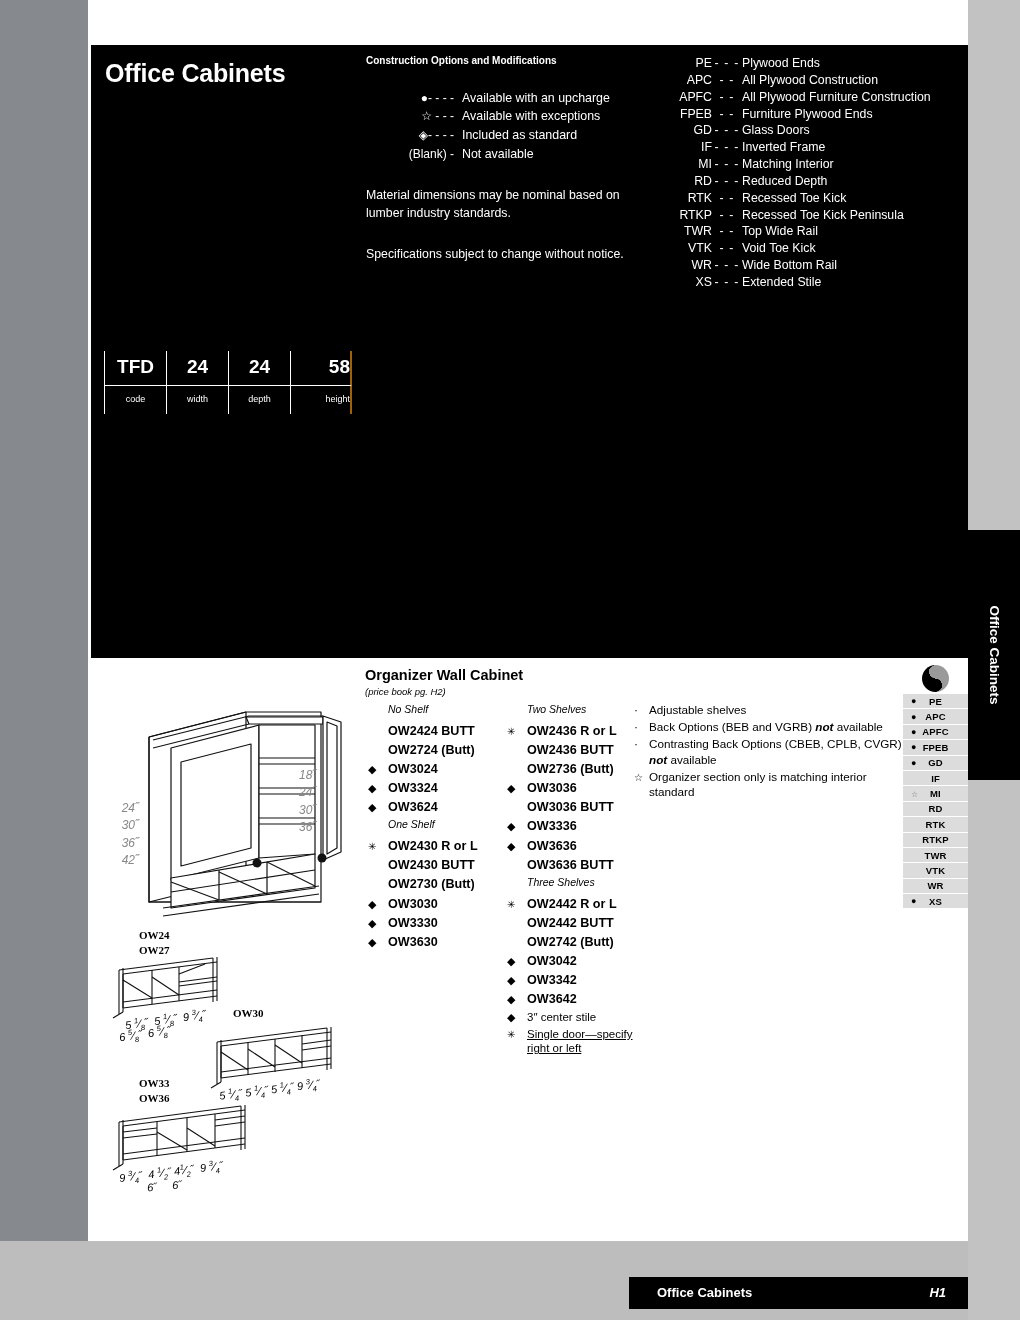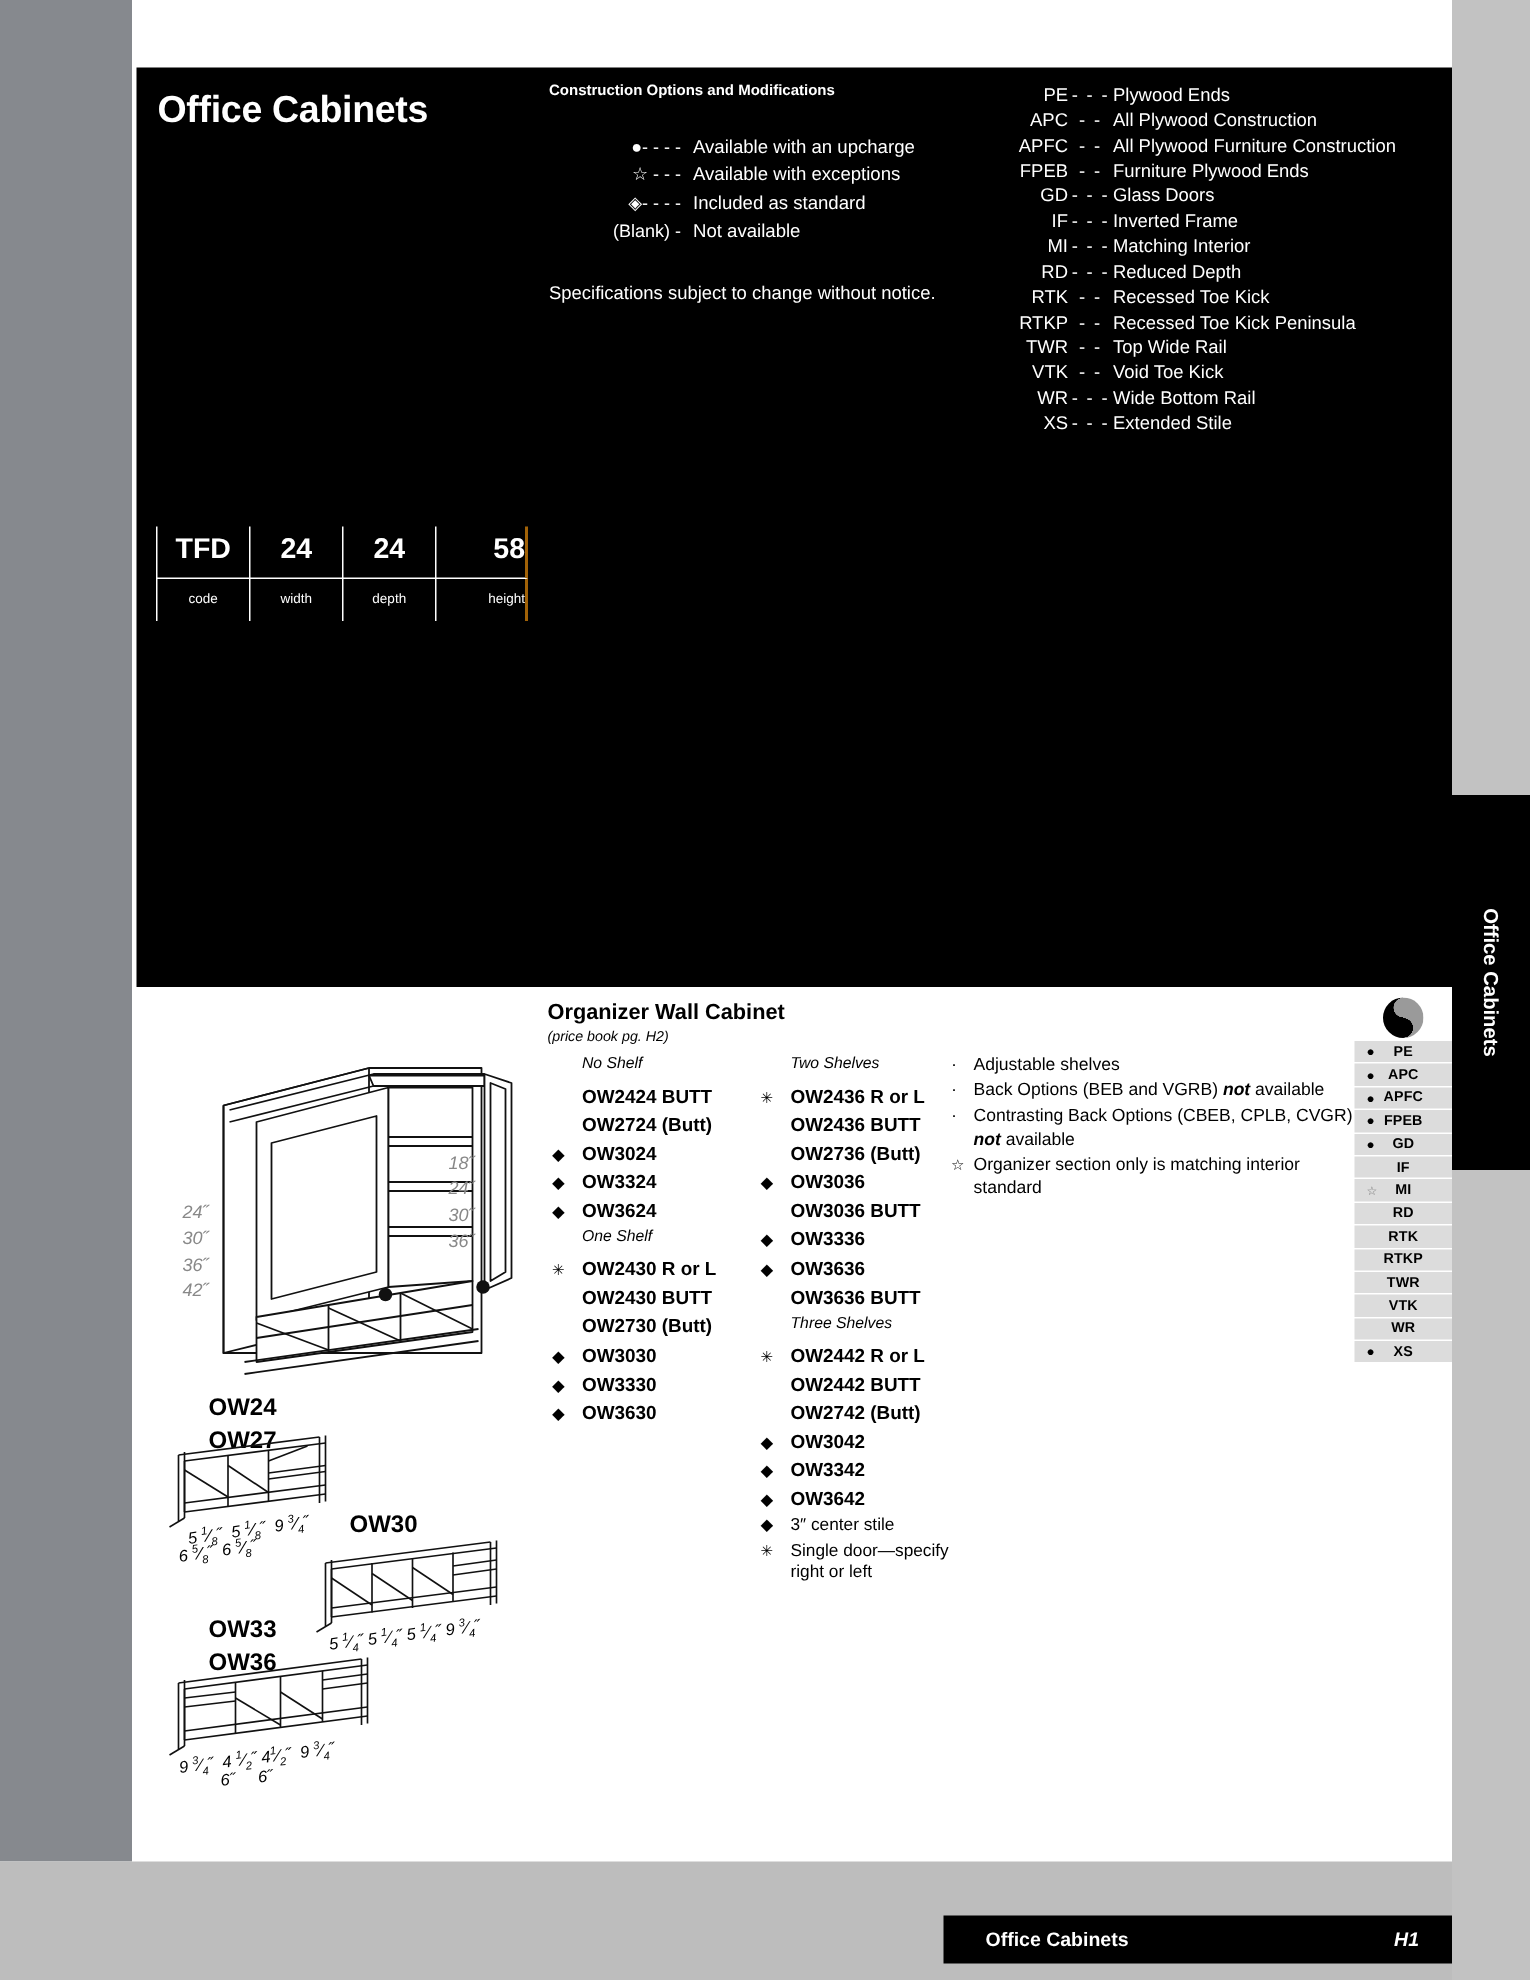--- a/index.html
+++ b/index.html
@@ -85,21 +85,21 @@
   .codecols { position:absolute; left:274px; top:40px; width:290px; }
   .codecol { position:absolute; top:0; width:150px; }
   .codecol.c1 { left:0; }
   .codecol.c2 { left:139px; }
   .sublabel { font-size:10.5px; font-style:italic; color:#000; margin:0 0 4px 23px; line-height:1.5; }
   .code-item { display:flex; align-items:baseline; line-height:1.52; }
   .code-mark { width:23px; flex:none; font-size:11px; color:#000; text-align:left; padding-left:3px; }
   .code-mark.star { font-size:10px; }
   .code-txt { font-size:12.6px; font-weight:bold; color:#000; white-space:nowrap; }
   .code-txt.plain { font-weight:normal; font-size:11.5px; }
-  .code-txt.plain2 { font-weight:normal; font-size:11.5px; line-height:1.25; white-space:normal; }
+  .code-txt.plain2 { font-weight:normal; font-size:11.5px; line-height:1.25; white-space:normal;text-decoration:underline; }
 
   
   .features { position:absolute; left:543px; top:40px; width:270px; }
   .feat { display:flex; align-items:baseline; margin-bottom:2px; }
   .feat-mark { width:15px; flex:none; font-size:12px; color:#000; }
   .feat-mark.star { font-size:10px; }
   .feat-txt { font-size:11.7px; color:#000; line-height:1.3; }
   .feat-txt b { font-style:italic; }
 
   
@@ -116,21 +116,21 @@
     position:relative; height:14.4px; background:#dcdcdc; margin-bottom:1px;
     display:flex; align-items:center; justify-content:center;
   }
   .spec-mark { position:absolute; left:8px; top:50%; transform:translateY(-50%); font-size:9px; color:#000; }
   .spec-mark.star { font-size:8px; color:#777; }
   .spec-label { font-size:9.5px; font-weight:bold; color:#000; letter-spacing:0.1px; }
 
   
   .illus { position:absolute; color:#000; }
   .dimlabel { font-size:12px; font-style:italic; color:#888; line-height:1.45; }
-  .codelabel { font-size:16px; font-weight:bold; color:#000; line-height:1.35; }
+  .codelabel { font-size:11px; font-weight:bold; color:#000; line-height:1.35;font-family:Liberation Serif, serif; }
   .fracdim { font-size:11px; font-style:italic; color:#000; }
   .fracdim sup, .fracdim sub { font-size:7.5px; }
 
   
   .footer { position:absolute; left:629px; top:1277px; width:339px; height:32px; background:#000; }
   .footer-title { position:absolute; left:28px; top:8px; color:#fff; font-size:13px; font-weight:bold; }
   .footer-page  { position:absolute; right:22px; top:8px; color:#fff; font-size:13px; font-weight:bold; font-style:italic; }
 </style>
 </head>
 <body>
@@ -160,20 +160,21 @@
             <div class="legend-mark">◈- - - -</div>
             <div class="legend-txt">Included as standard</div>
           </div>
           <div class="legend-row">
             <div class="legend-mark">(Blank)  -</div>
             <div class="legend-txt">Not available</div>
           </div>
         </div>
 
 
+      <div class="note gap">Material dimensions may be nominal based on lumber industry standards.</div>
       <div class="note gap">Specifications subject to change without notice.</div>
     </div>
 
     <div class="gloss" id="gloss-list">
         <div class="gloss-row">
           <div class="gloss-abbr">PE</div>
           <div class="gloss-dash">- - -</div>
           <div class="gloss-def">Plywood Ends</div>
         </div>
         <div class="gloss-row">

